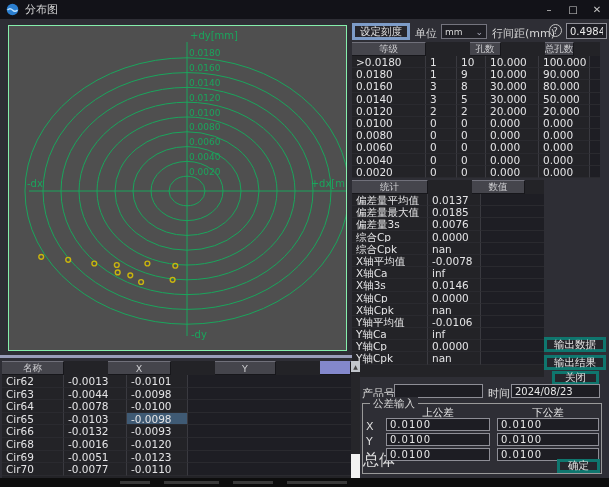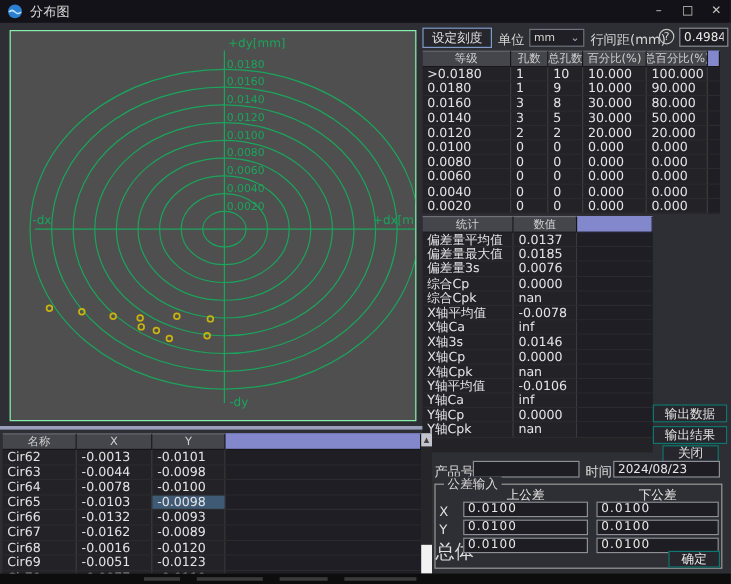--- a/index.html
+++ b/index.html
@@ -12,34 +12,34 @@
   .titlebar .ttl { margin-left:6px; }
   .appicon { width:13px; height:13px; margin-left:6px; }
   .winbtns { margin-left:auto; display:flex; }
   .winbtn { width:24px; height:19px; color:#c8c8c8; font-size:10px; display:flex; align-items:center; justify-content:center; cursor:default; }
 
   
   .chart-panel { left:8px; top:25px; width:339px; height:326px; background:#4f4f4f; border:1px solid #86efac; }
 
   
   .tb-lbl { color:#d6d6d6; font-size:11px; }
-  .btn { background:#26262c; border:1px solid #0f766e; color:#e2e2e2; font-size:10.5px; display:flex; align-items:center; justify-content:center; font-family:inherit; }
+  .btn { background:#26262c; border:3px solid #0f766e; color:#e2e2e2; font-size:10.5px; display:flex; align-items:center; justify-content:center; font-family:inherit; }
   .btn-setscale { border-color:#7d9cc8; }
   .select { background:#1f1f25; border:1px solid #74747e; color:#d8d8d8; font-size:9px; display:flex; align-items:center; padding:0 3px; }
   .select .chev { margin-left:auto; font-size:9px; color:#aab; }
   .tb-input { background:#1d1d23; border:1px solid #8e8e96; color:#e8e8e8; font-size:10px; padding:0 3px; font-family:inherit; }
   .help { width:13px; height:13px; border:1px solid #c2c2c2; border-radius:50%; color:#d8d8d8; font-size:9px; display:flex; align-items:center; justify-content:center; }
 
   
   .tbl { background:#232327; }
   .trow { display:grid; }
   .tbl-dist .trow   { grid-template-columns:74px 31px 29px 53px 51px 1fr; }
   .tbl-stats .trow  { grid-template-columns:76px 53px 1fr; }
   .tbl-points .trow { grid-template-columns:62px 63px 61px 1fr; }
-  .hrow { height:14px; }
+  .hrow { height:14px;gap:44px; }
   .tbl-dist .drow, .tbl-stats .drow { height:12.2px; }
   .tbl-points .drow { height:12.6px; }
   .hcell { background:#45454c; color:#cfcfd2; font-size:9.5px; display:flex; align-items:center; justify-content:center;
            border-top:1px solid #70707a; border-bottom:1px solid #17171b; border-right:1px solid #17171b; overflow:hidden; white-space:nowrap; }
   .hcell.filler { background:var(--accent); border-top-color:var(--accent); }
   .dcell { color:#e4e4e6; font-size:10.5px; line-height:12px; padding-left:4px; border-right:1px solid #3a3a40;
            border-bottom:1px solid #2a2a2f; overflow:hidden; white-space:nowrap; }
   .dcell.rfiller { background:#1e1e24; border-right:none; }
   .dcell.sel { background:#3f5a74; }
 
@@ -329,26 +329,20 @@
       <div class="dcell sel">-0.0098</div>
       <div class="dcell rfiller"></div>
     </div>
     <div class="trow drow">
       <div class="dcell">Cir66</div>
       <div class="dcell">-0.0132</div>
       <div class="dcell">-0.0093</div>
       <div class="dcell rfiller"></div>
     </div>
     <div class="trow drow">
-      <div class="dcell">Cir67</div>
-      <div class="dcell">-0.0162</div>
-      <div class="dcell">-0.0089</div>
-      <div class="dcell rfiller"></div>
-    </div>
-    <div class="trow drow">
       <div class="dcell">Cir68</div>
       <div class="dcell">-0.0016</div>
       <div class="dcell">-0.0120</div>
       <div class="dcell rfiller"></div>
     </div>
     <div class="trow drow">
       <div class="dcell">Cir69</div>
       <div class="dcell">-0.0051</div>
       <div class="dcell">-0.0123</div>
       <div class="dcell rfiller"></div>

